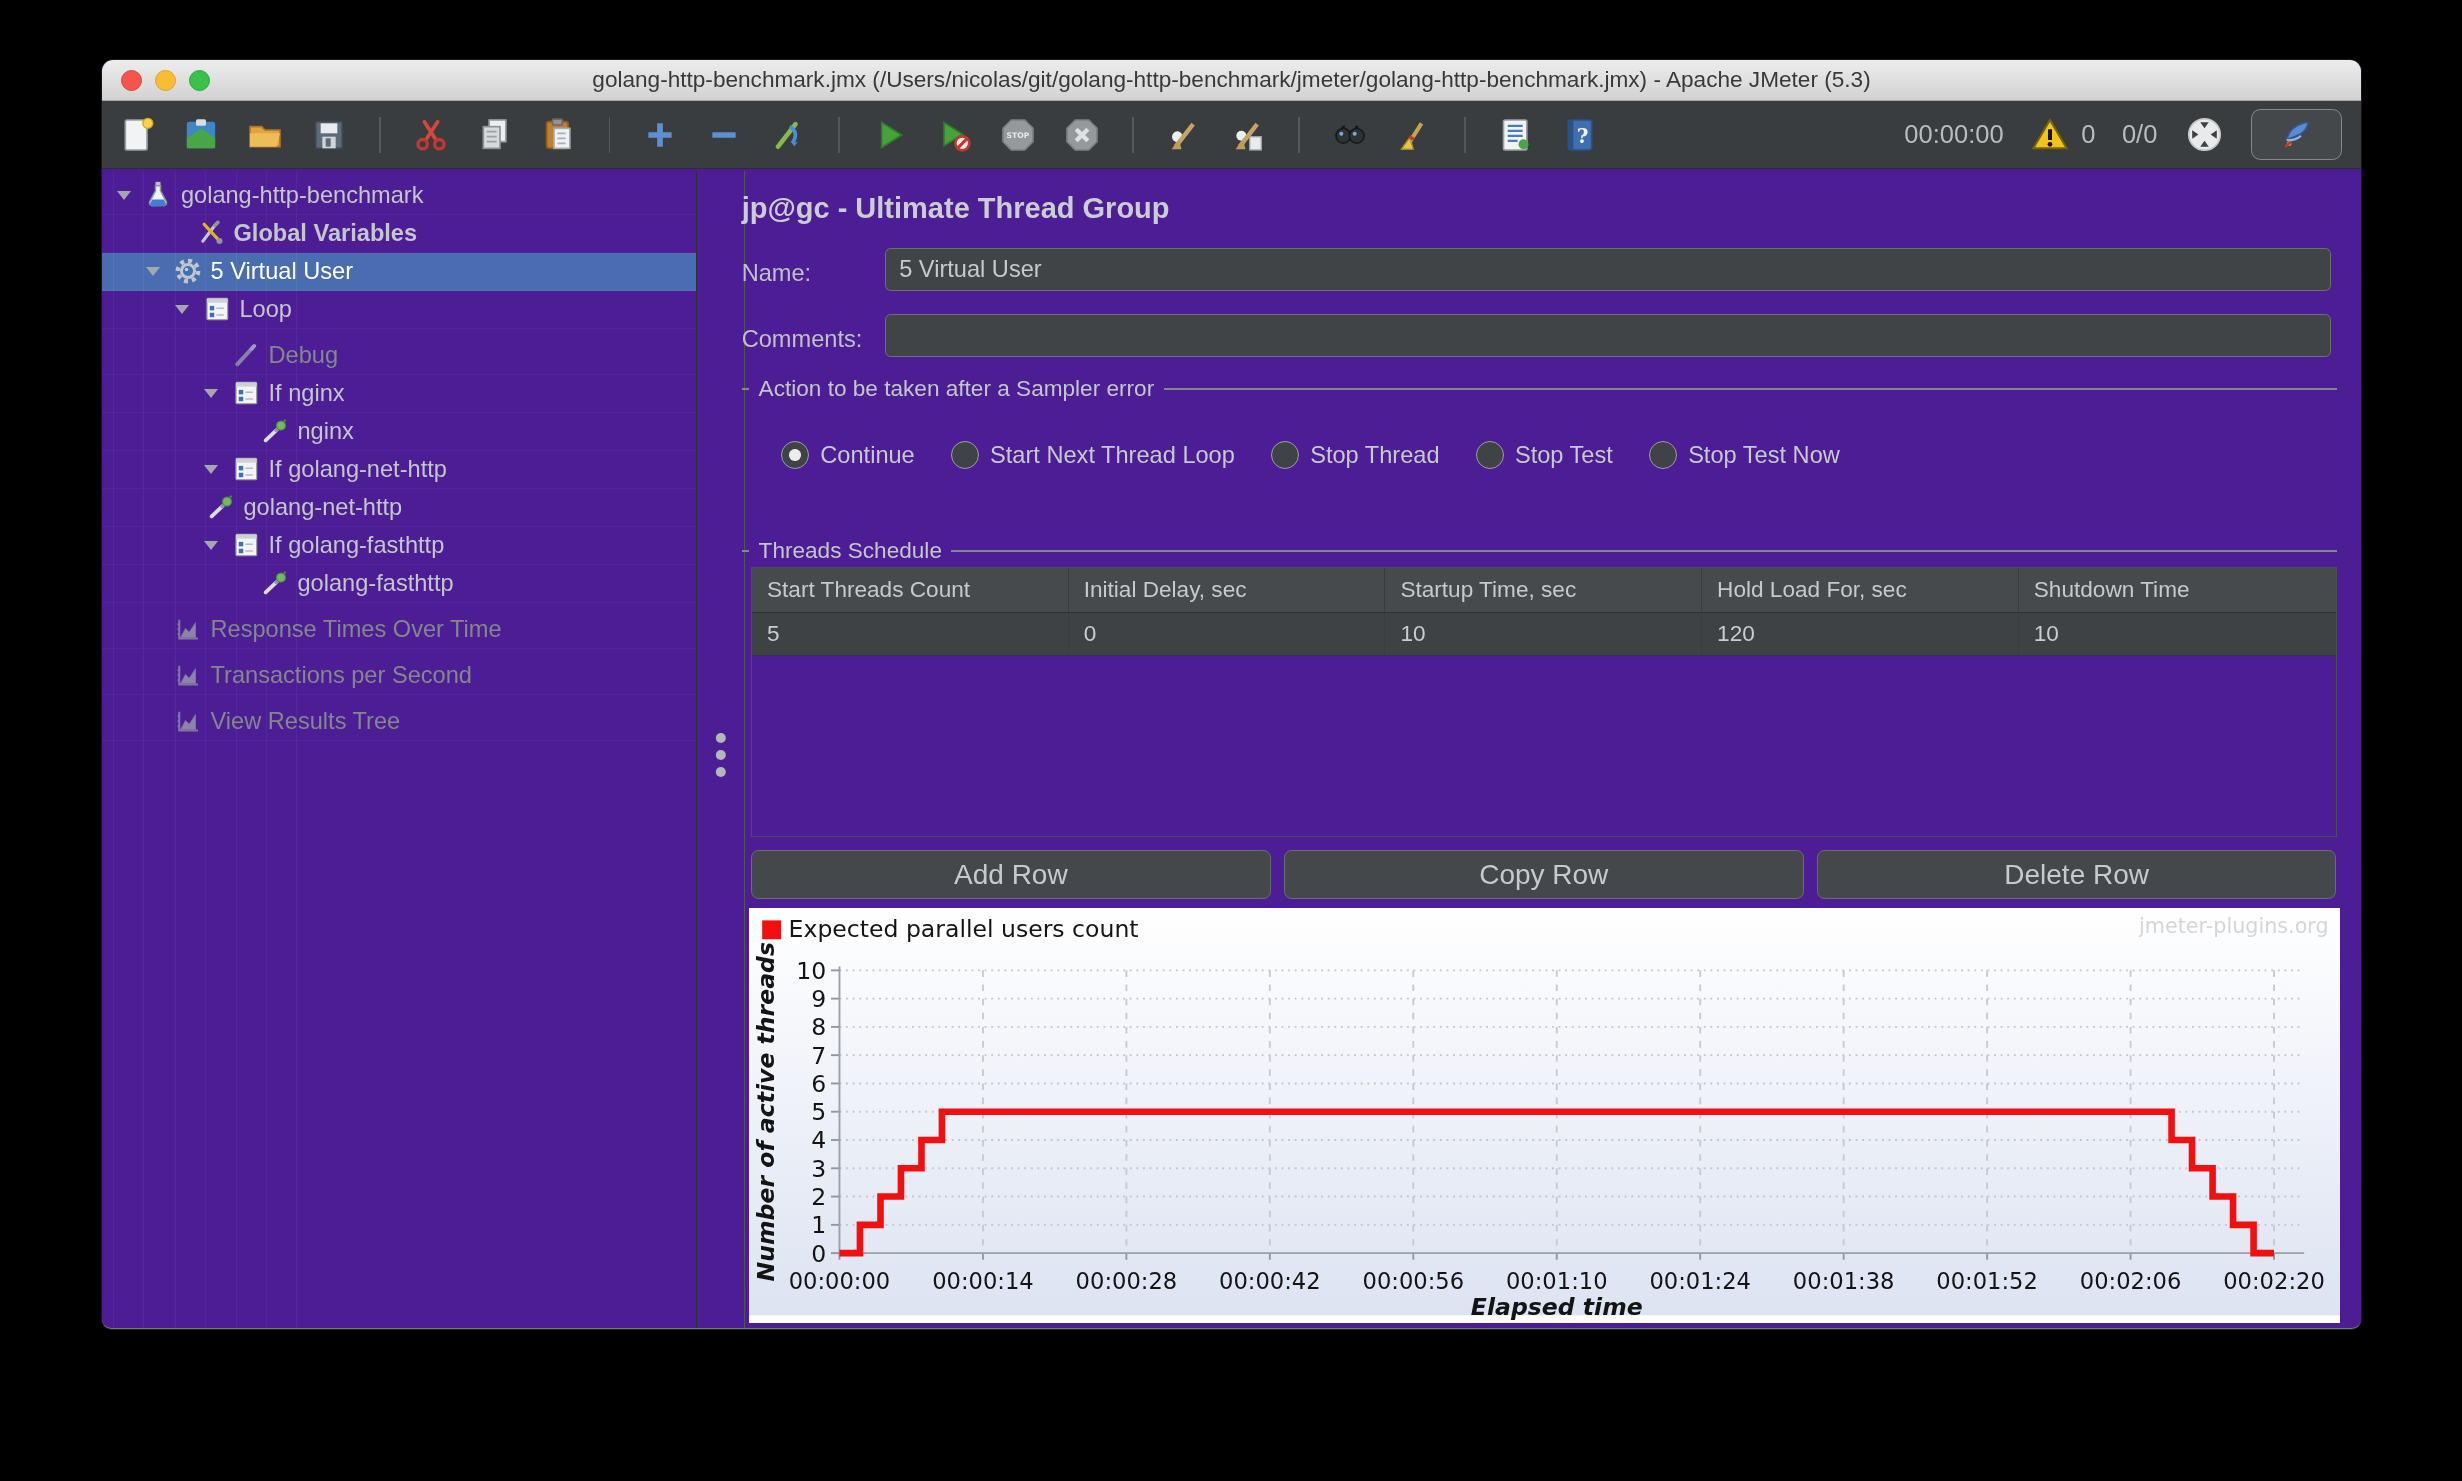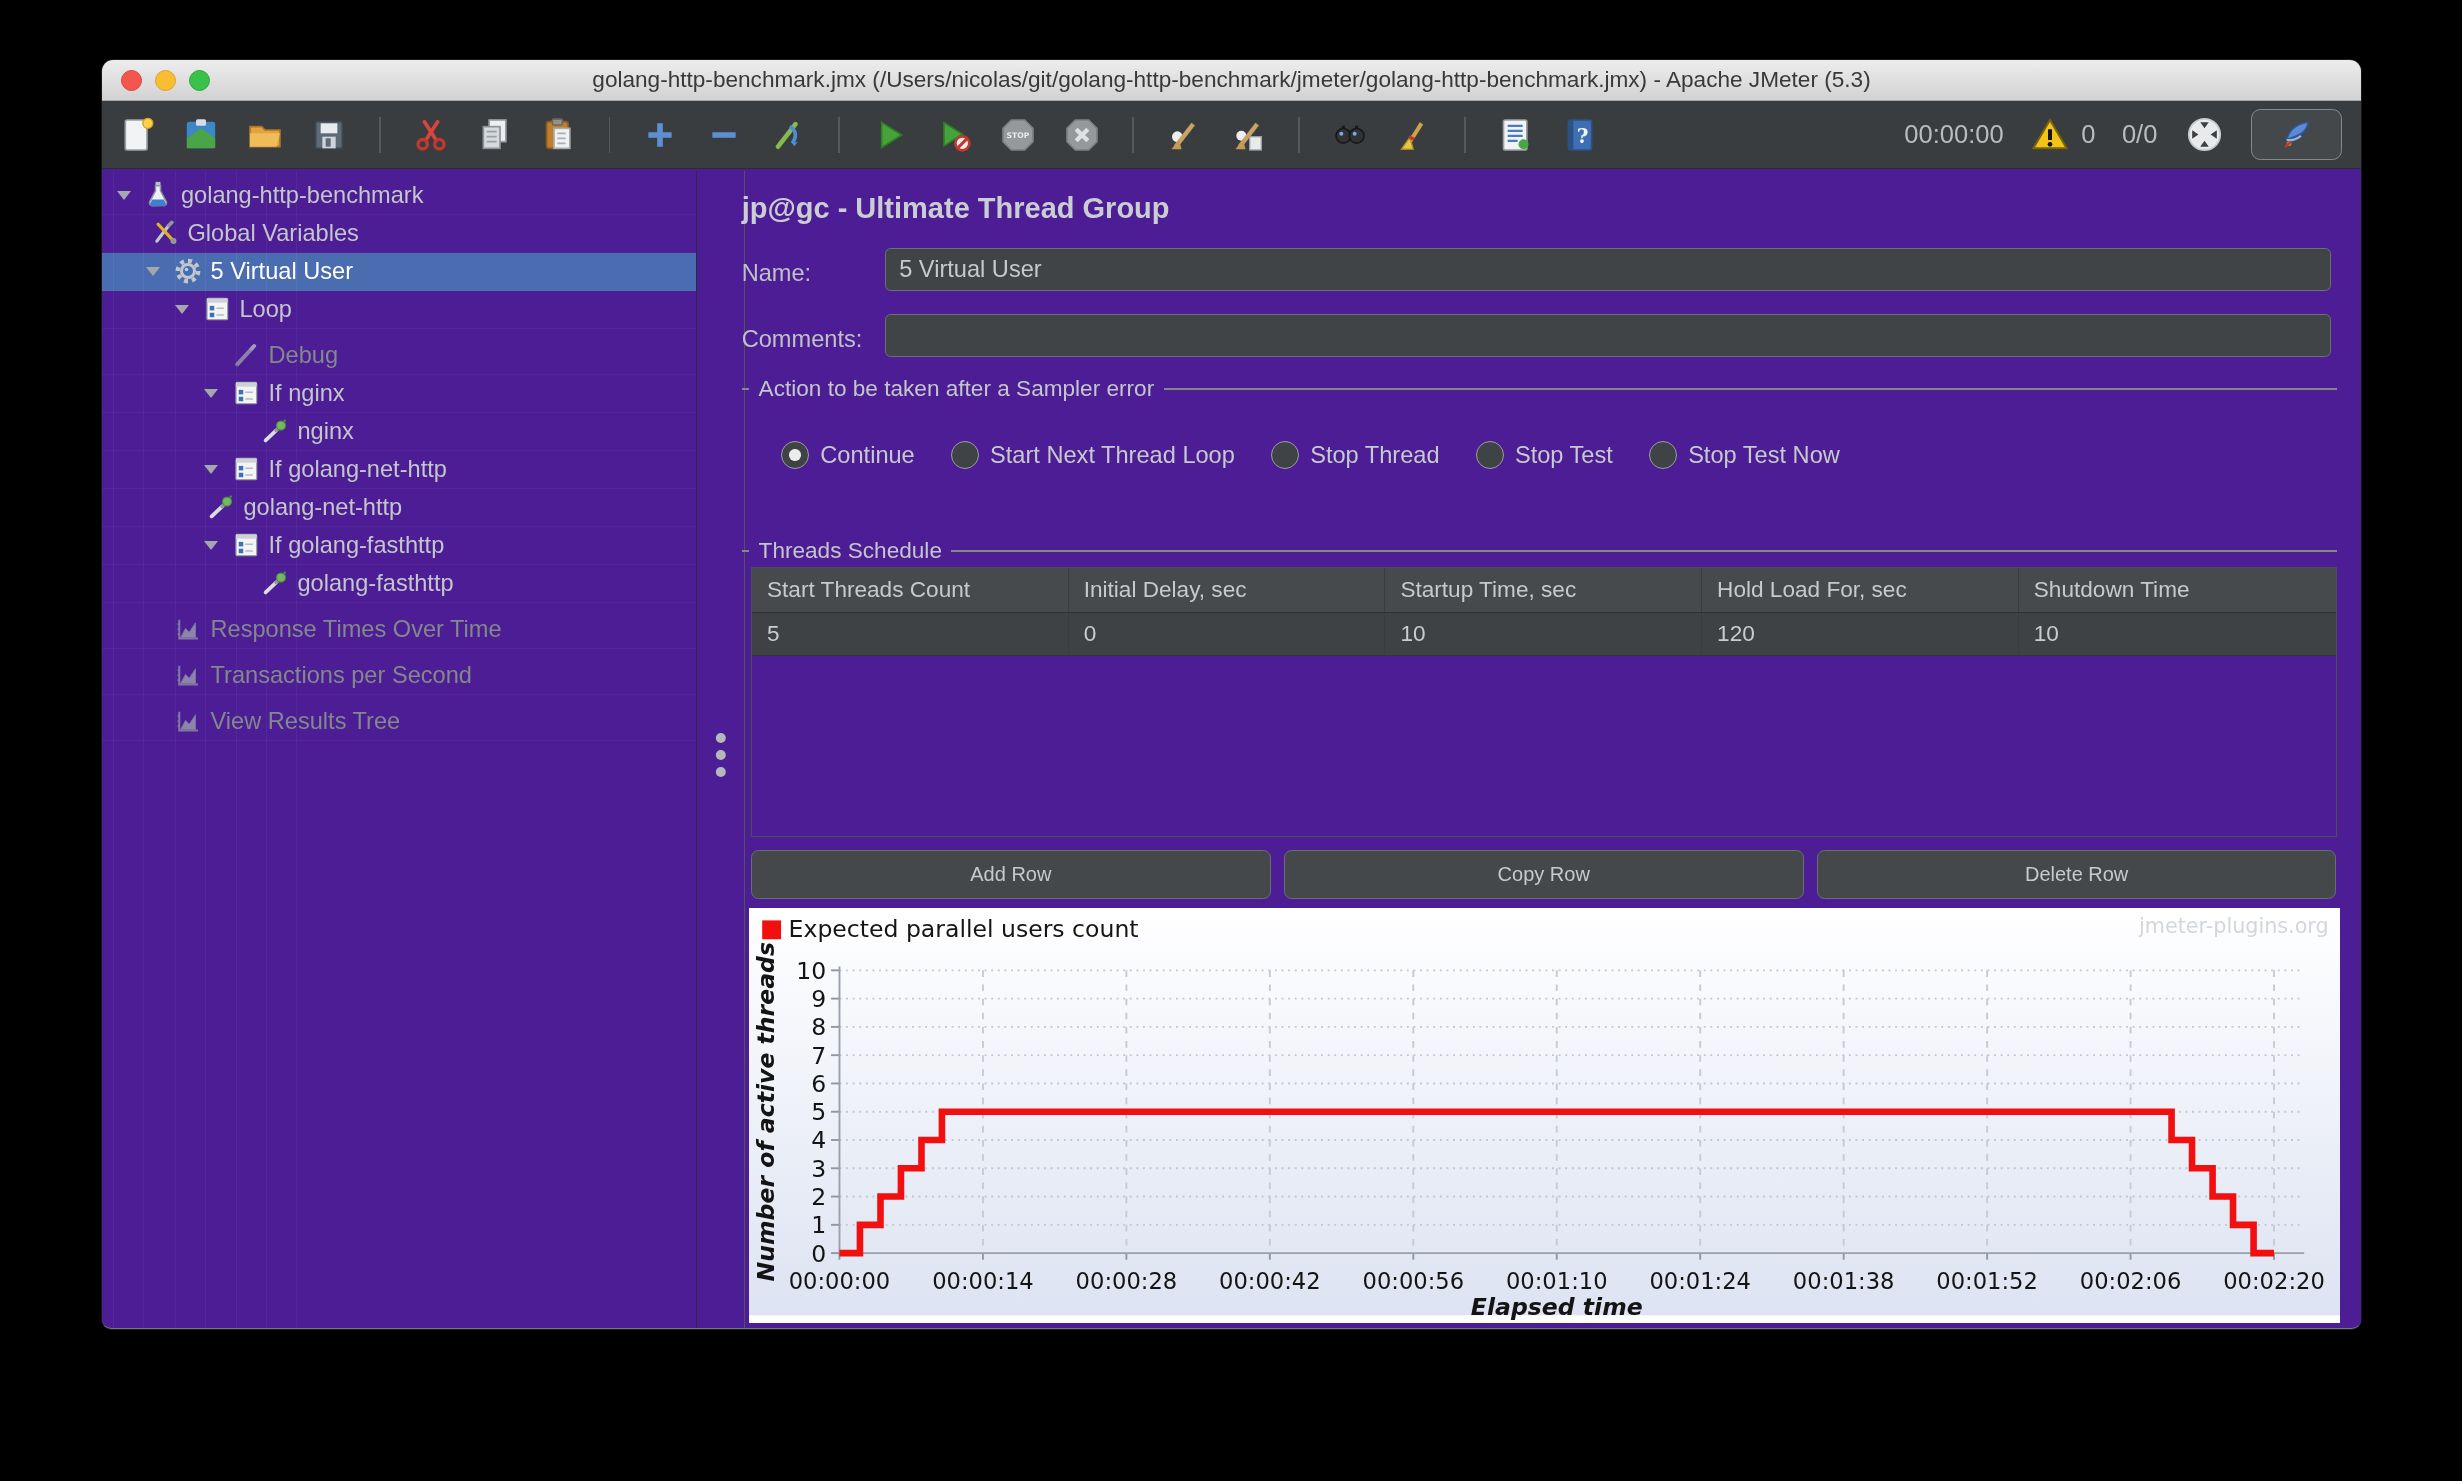--- a/index.html
+++ b/index.html
@@ -84,21 +84,21 @@
     border-right:1.9px solid #3a3d3f;}
   .thcell:last-child{border-right:none;}
   .trowdata{display:grid;grid-template-columns:repeat(5,1fr);height:43px;background:#3f4245;
     border-bottom:0.9px solid #333639;}
   .tdcell{font-size:22.6px;color:#c9cdd0;display:flex;align-items:center;padding-left:15px;
     border-right:0.9px solid #3a3d3f;}
   .tdcell:last-child{border-right:none;}
 
   .btnrow{position:absolute;left:15px;right:24.5px;top:679px;height:49px;display:flex;gap:13.2px;}
   .pbtn{flex:1;background:#45484b;border:1.9px solid #6b6e71;border-radius:7.5px;color:#c6cacd;
-    font-size:20px;display:flex;align-items:center;justify-content:center;}
+    font-size:28px;display:flex;align-items:center;justify-content:center;}
 
   .chartpanel{position:absolute;left:13.2px;top:737px;width:1591px;height:415px;background:#ffffff;}
   .chartpanel svg{display:block;}
 </style>
 </head>
 <body>
 
 <svg width="0" height="0" style="position:absolute" aria-hidden="true">
   <defs>
     <symbol id="tb-new" viewBox="0 0 24 24">
@@ -383,21 +383,21 @@
         <div class="guide" style="left:164px"></div>
       <div class="guide" style="left:194px"></div>
       <div>
           <div class="trow" style="padding-left: 9.4px;">
             <span class="texp"></span>
             <svg class="ticon" viewBox="0 0 24 24">
               <use href="#tp-flask"></use>
             </svg>
             <span class="tlabel">golang-http-benchmark</span>
           </div>
-          <div class="trow" style="padding-left: 16px;">
+          <div class="trow" style="padding-left: 62px; font-weight: bold;">
             <span class="texp hidden"></span>
             <svg class="ticon" viewBox="0 0 24 24">
               <use href="#tp-toolkit"></use>
             </svg>
             <span class="tlabel">Global Variables</span>
           </div>
           <div class="trow sel" style="padding-left: 39px;">
             <span class="texp"></span>
             <svg class="ticon" viewBox="0 0 24 24">
               <use href="#tp-gear"></use>

